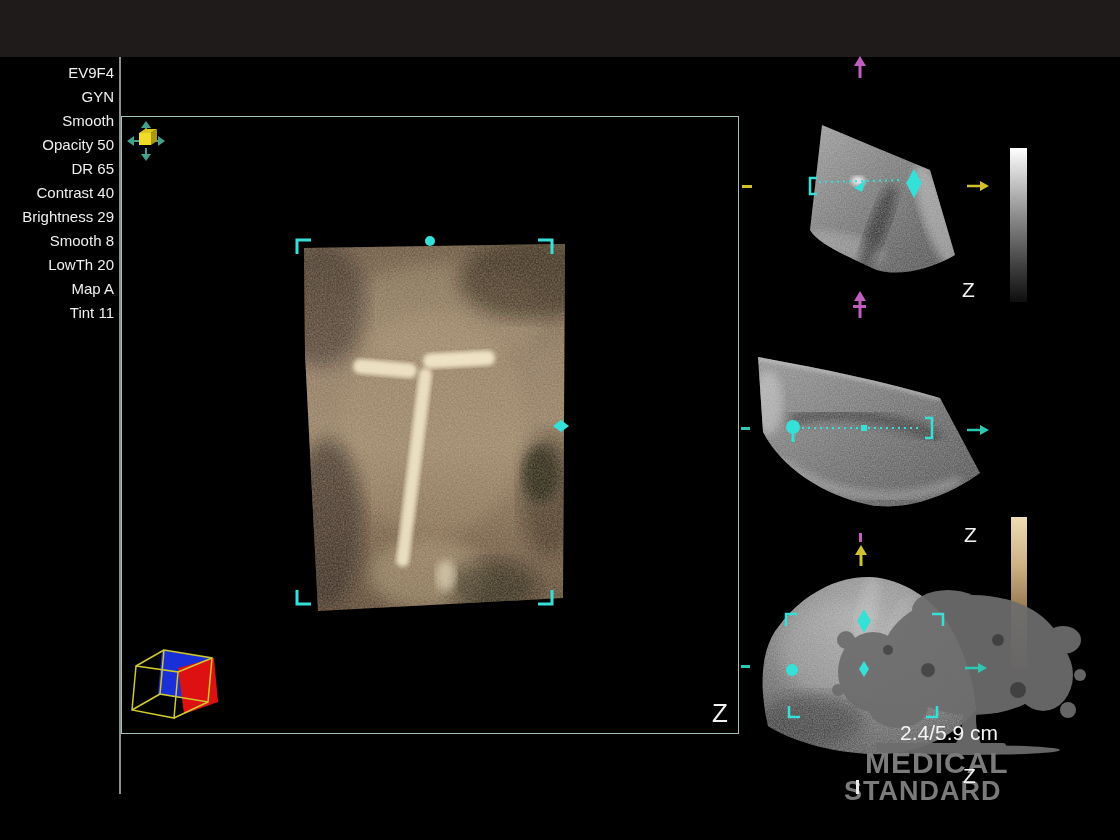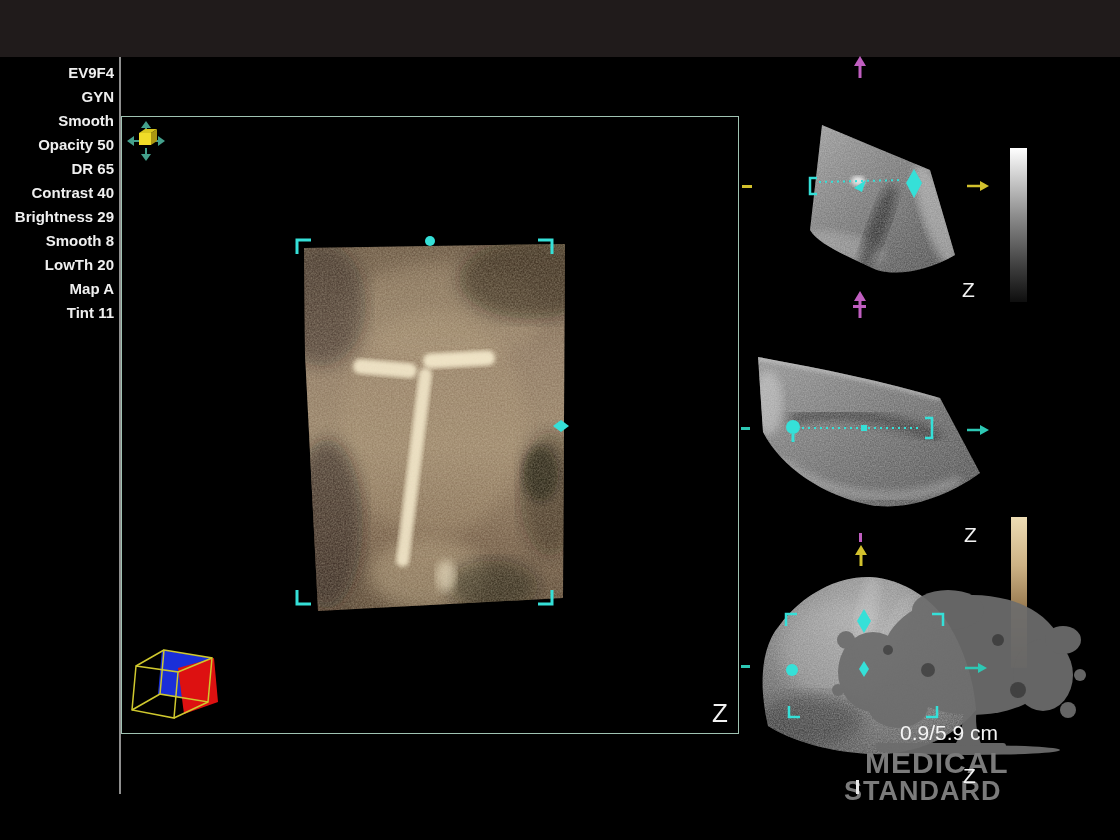--- a/index.html
+++ b/index.html
@@ -1,21 +1,21 @@
 <!DOCTYPE html>
 <html><head>
 <meta charset="utf-8">
 <style>
   html,body{margin:0;padding:0;background:#000;}
   .screen{position:relative;width:1120px;height:840px;background:#000;overflow:hidden;
           font-family:"Liberation Sans",sans-serif;}
   .topband{position:absolute;left:0;top:0;width:1120px;height:57px;background:#201b1b;}
   .sidebar{position:absolute;left:0;top:61px;width:116px;z-index:5;}
   .sidebar .item{height:24px;line-height:24px;text-align:right;color:#efefef;
-                 font-size:15px;font-weight:bold;padding-right:2px;white-space:nowrap;}
+                 font-size:15px;font-weight:normal;padding-right:2px;white-space:nowrap;}
   .separator{position:absolute;left:119px;top:57px;width:2px;height:737px;background:#8f8f8f;z-index:4;}
   .mainbox{position:absolute;left:121px;top:116px;width:618px;height:618px;
            border:1px solid #9fc2b2;box-sizing:border-box;z-index:3;}
   .abs{position:absolute;}
   .zlabel{position:absolute;color:#f2f2f2;z-index:31;line-height:1;}
   .z-main{left:712px;top:700px;font-size:26px;}
   .z-a{left:962px;top:279px;font-size:21px;}
   .z-b{left:964px;top:524px;font-size:21px;}
   .z-c{left:963px;top:765px;font-size:21px;}
   .bar-gray{position:absolute;left:1010px;top:148px;width:17px;height:154px;z-index:10;
@@ -276,18 +276,18 @@
       <path d="M36,10 L84,18 L80,62 L32,54 Z"></path>
       <path d="M8,26 L36,10 M50,32 L84,18 M46,78 L80,62 M4,70 L32,54"></path>
     </g>
   </svg>
 
   <div class="zlabel z-main">Z</div>
   <div class="zlabel z-a">Z</div>
   <div class="zlabel z-b">Z</div>
   <div class="zlabel z-c">Z</div>
 
-  <div class="measure-text">0.9/5.9 cm</div>
+  <div class="measure-text">2.4/5.9 cm</div>
   <div class="wm-text wm1">MEDICAL</div>
   <div class="wm-text wm2">STANDARD</div>
   <div class="wm-tick"></div>
 
 </div>
 
 </body></html>

